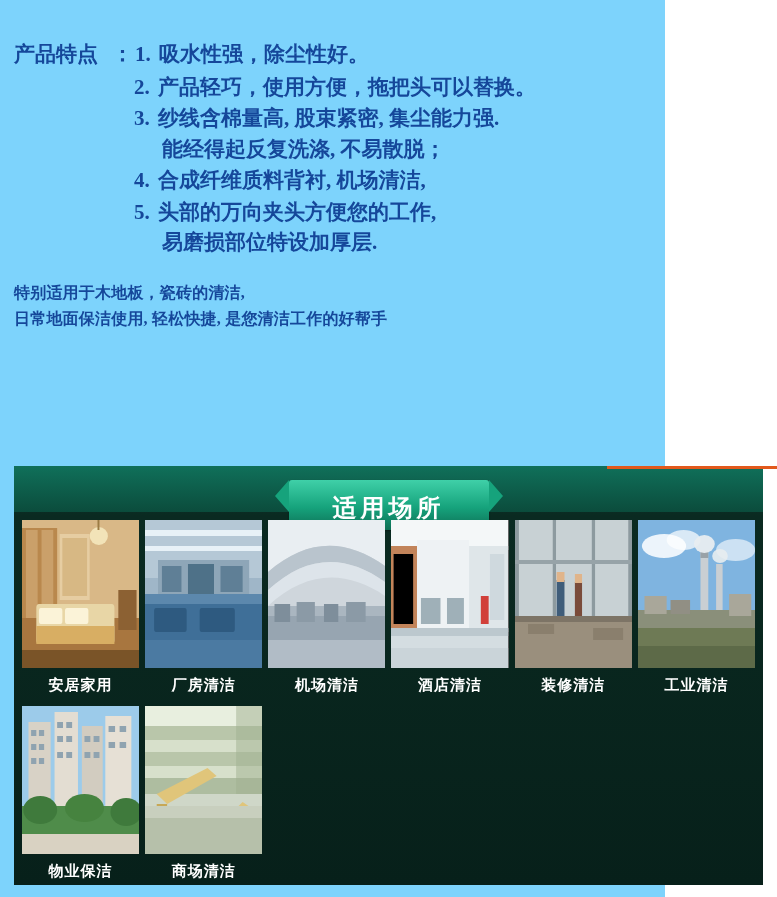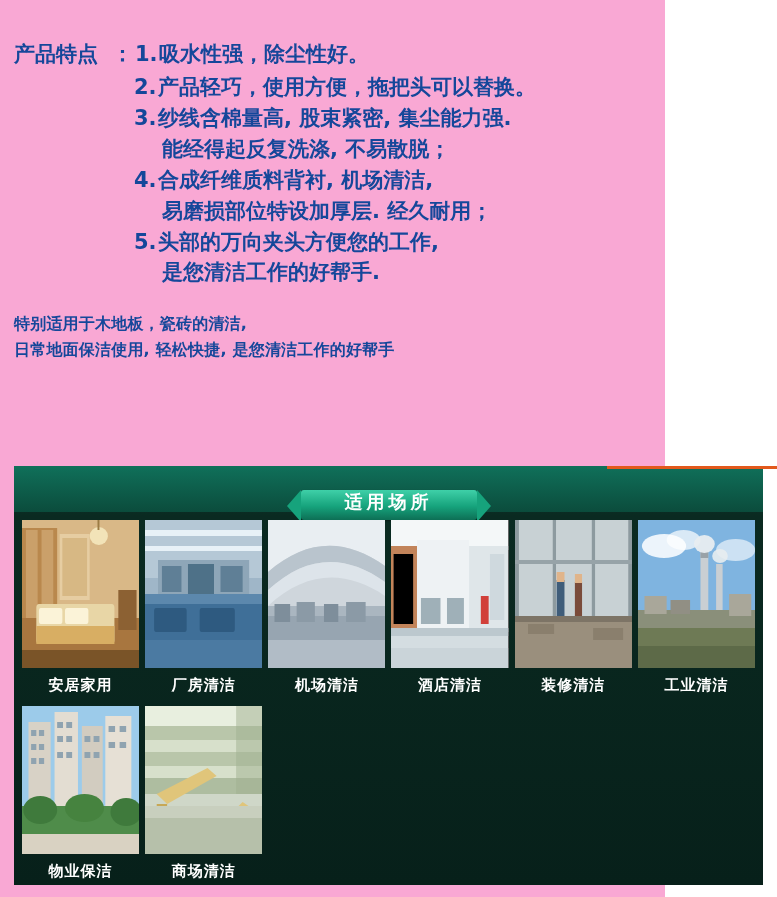--- a/index.html
+++ b/index.html
@@ -7,21 +7,22 @@
     width: 777px;
     height: 897px;
     background: #ffffff;
     font-family: "DejaVu Sans", "Liberation Sans", sans-serif;
     overflow: hidden;
   }
   .page {
     position: relative;
     width: 665px;
     height: 897px;
-    background: #f9a8d4;
+    background: #7dd3fc;
+    font-family: Liberation Serif, serif;
   }
 
   
   .features {
     padding: 40px 0 0 14px;
     color: #1b4f9c;
   }
   .feat-row {
     display: flex;
     align-items: flex-start;
@@ -94,24 +95,24 @@
     height: 46px;
     background: #0d5c47;
     background: linear-gradient(180deg,#10705a 0%, #0b4c3c 100%);
     display: flex;
     align-items: center;
     justify-content: center;
   }
   .banner {
     position: relative;
     display: inline-block;
-    padding: 0 44px 6px 44px;
+    padding: 12px 44px 6px 44px;
     background: linear-gradient(180deg,#3fd0a8 0%, #16a37c 55%, #0d6f55 100%);
     color: #ffffff;
-    font-size: 18px;
+    font-size: 24px;
     font-weight: bold;
     letter-spacing: 4px;
     border-radius: 3px;
     box-shadow: 0 1px 2px rgba(0,0,0,.35);
     margin-top: 32px;
   }
   .banner:before, .banner:after {
     content: "";
     position: absolute;
     top: 0;
@@ -184,29 +185,28 @@
         <span class="feat-text-wrap">
           <span class="feat-line">纱线含棉量高, 股束紧密, 集尘能力强.</span>
           <span class="feat-line indent">能经得起反复洗涤, 不易散脱；</span>
         </span>
       </div>
 
       <div class="feat-item">
         <span class="feat-num">4.</span>
         <span class="feat-text-wrap">
           <span class="feat-line">合成纤维质料背衬, 机场清洁,</span>
-          <span class="feat-line indent">易磨损部位特设加厚层. 经久耐用；</span>
         </span>
       </div>
 
       <div class="feat-item">
         <span class="feat-num">5.</span>
         <span class="feat-text-wrap">
           <span class="feat-line">头部的万向夹头方便您的工作,</span>
-          <span class="feat-line indent">是您清洁工作的好帮手.</span>
+          <span class="feat-line indent">易磨损部位特设加厚层.</span>
         </span>
       </div>
 
     </div>
   </div>
 
   <div class="usage">
     <div class="usage-line">特别适用于木地板，瓷砖的清洁,</div>
     <div class="usage-line">日常地面保洁使用, 轻松快捷, 是您清洁工作的好帮手</div>
   </div>

